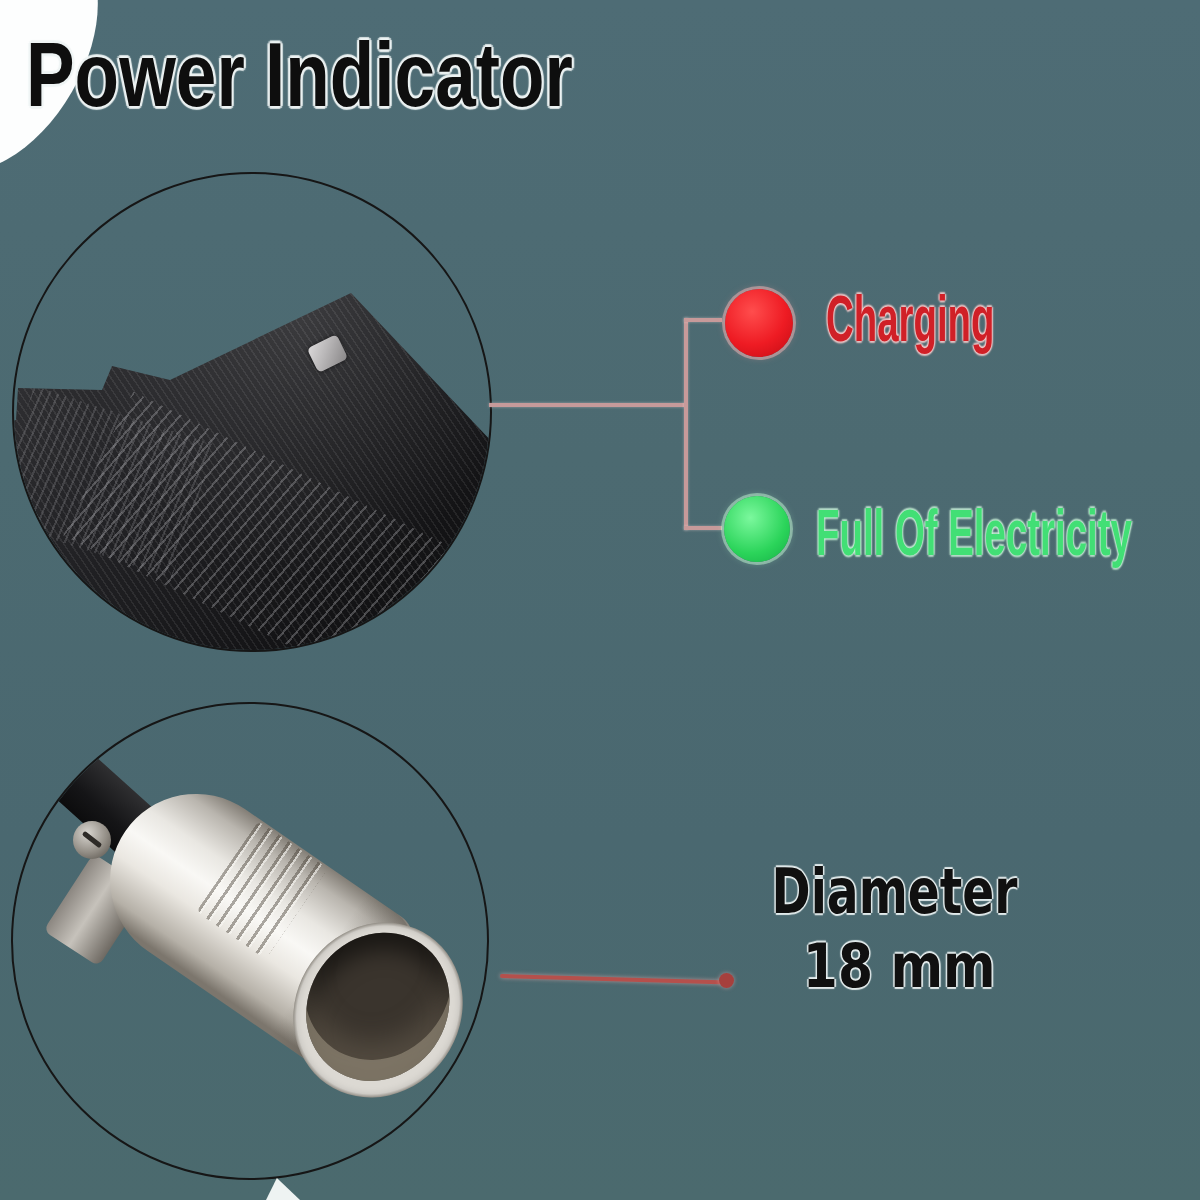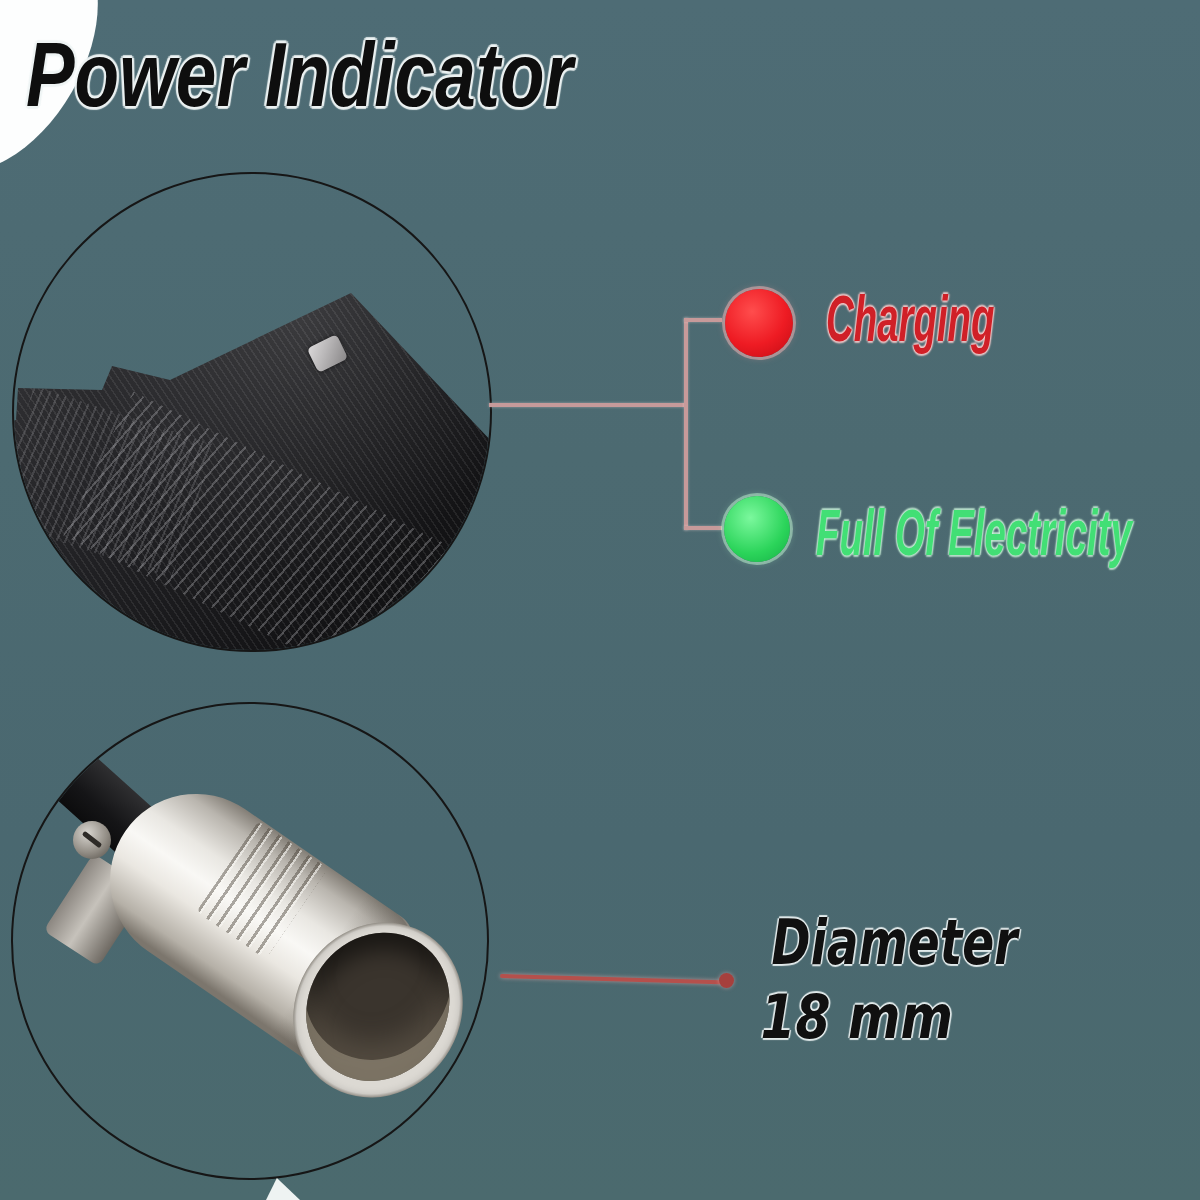--- a/index.html
+++ b/index.html
@@ -1,20 +1,19 @@
 <!DOCTYPE html>
 <html><head>
 <meta charset="utf-8">
 <style>
   html,body{margin:0;padding:0;background:#333;}
   .canvas{
     position:relative;width:1200px;height:1200px;overflow:hidden;
     background:linear-gradient(180deg,#4e6c75 0%,#4c6a71 38%,#4a6870 70%,#4b6a6e 100%);
     font-family:"Liberation Sans",sans-serif;
-    font-style:italic;
   }
   .abs{position:absolute;}
 
   
   .corner-wedge{left:-70px;top:-74px;width:152px;height:256px;background:#fdfefe;
     border-radius:50%;transform:rotate(30deg);}
 
   
   .title{left:26px;top:24px;font-size:90px;font-weight:bold;color:#0e0e0e;
     transform:scaleX(0.81);transform-origin:left top;white-space:nowrap;letter-spacing:0;
@@ -103,21 +102,21 @@
   .label-full{left:816px;top:496px;color:#42df75;
     text-shadow:-2px 0 2px rgba(205,245,220,.75),2px 0 2px rgba(205,245,220,.75),
       0 -2px 2px rgba(205,245,220,.75),0 2px 2px rgba(205,245,220,.75);}
 
   
   .pointer-line{left:500px;top:974px;width:222px;height:4px;background:#b5504c;
     transform:rotate(1.6deg);transform-origin:left center;border-radius:2px;
     box-shadow:0 0 4px rgba(255,185,185,.55);}
   .pointer-dot{left:719px;top:973px;width:15px;height:15px;border-radius:50%;background:#a6403d;
     box-shadow:0 0 4px rgba(255,185,185,.5);}
-  .dim-label{left:738px;top:906px;width:280px;text-align:left;color:#101010;
+  .dim-label{left:738px;top:855px;width:280px;text-align:right;color:#101010;
     font-family:"DejaVu Sans",sans-serif;font-weight:bold;line-height:74px;white-space:nowrap;}
   .dim-line1{font-size:62px;transform:scaleX(0.76);transform-origin:center top;
     text-shadow:-2px 0 1px rgba(240,246,246,.9),2px 0 1px rgba(240,246,246,.9),
       0 -2px 1px rgba(240,246,246,.9),0 2px 1px rgba(240,246,246,.9);}
   .dim-line2{font-size:60px;transform:scaleX(0.84);transform-origin:center top;
     text-shadow:-2px 0 1px rgba(240,246,246,.9),2px 0 1px rgba(240,246,246,.9),
       0 -2px 1px rgba(240,246,246,.9),0 2px 1px rgba(240,246,246,.9);}
 
   .bottom-wedge{left:266px;top:1178px;width:34px;height:22px;background:#eef3f2;
     clip-path:polygon(32% 0,100% 100%,0 100%);}

